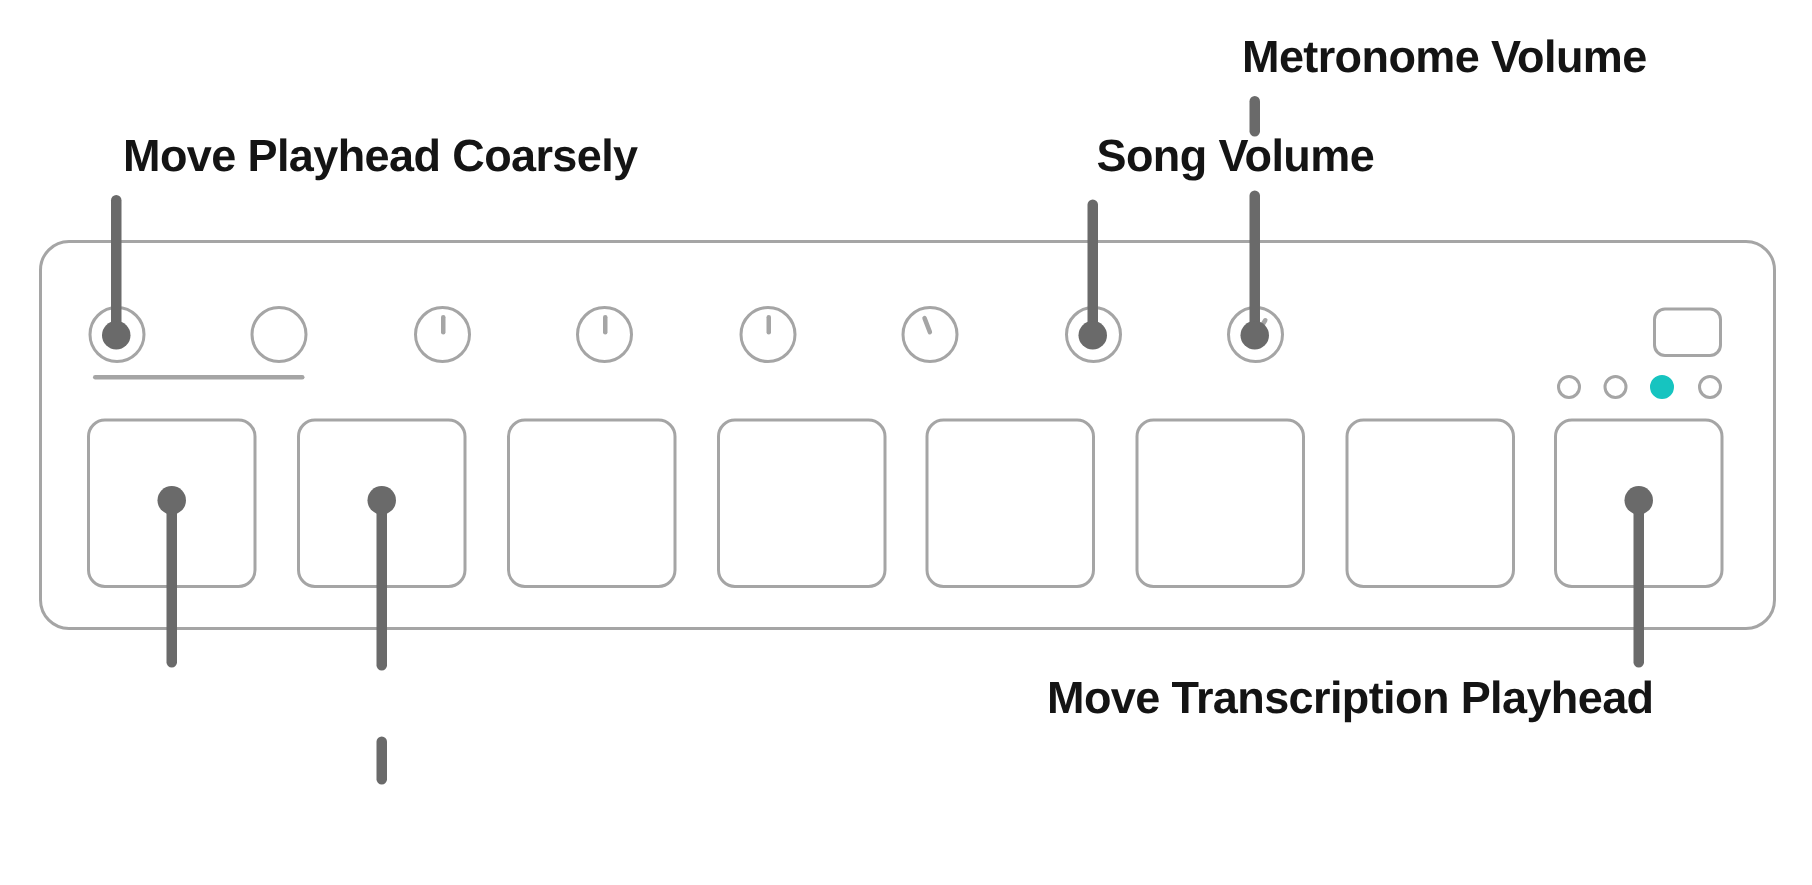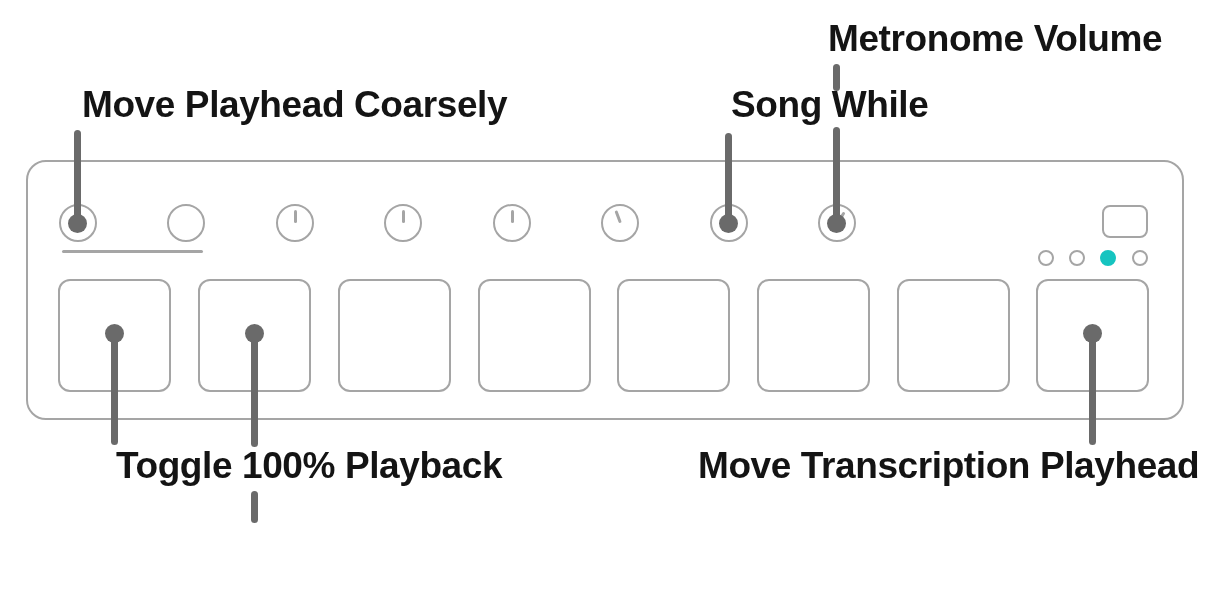--- a/index.html
+++ b/index.html
@@ -51,21 +51,21 @@
   
   .cline{
     position:absolute;width:7px;border-radius:3.5px;background:var(--callout);z-index:5;
   }
   .cdot{
     position:absolute;width:19px;height:19px;border-radius:50%;
     background:var(--callout);z-index:6;
   }
   .callout-label{
     position:absolute;z-index:7;color:var(--text);
-    font-size:37px;font-weight:700;letter-spacing:-0.4px;white-space:nowrap;line-height:34px;
+    font-size:30px;font-weight:700;letter-spacing:-0.4px;white-space:nowrap;line-height:34px;
   }
 </style>
 </head>
 <body>
 
 <div class="stage">
 
   <div class="device"></div>
 
   <div class="knob" style="left:59px"></div>
@@ -129,17 +129,16 @@
 
   <div class="cline" style="left:251px;top:330px;height:117px"></div>
   <div class="cline" style="left:251px;top:491px;height:32px"></div>
   <div class="cdot" style="left:245px;top:324px"></div>
 
   <div class="cline" style="left:1089px;top:330px;height:115px"></div>
   <div class="cdot" style="left:1083px;top:324px"></div>
 
   <div class="callout-label" style="left:82px;top:88px">Move Playhead Coarsely</div>
   <div class="callout-label" style="left:828px;top:22px">Metronome Volume</div>
-  <div class="callout-label" style="left:731px;top:88px">Song While</div>
-  <div class="callout-label" style="left:116px;top:449px">Toggle 100% Playback</div>
+  <div class="callout-label" style="left:731px;top:88px">Song Volume</div>
   <div class="callout-label" style="left:698px;top:449px">Move Transcription Playhead</div>
 
 </div>
 
 </body></html>

